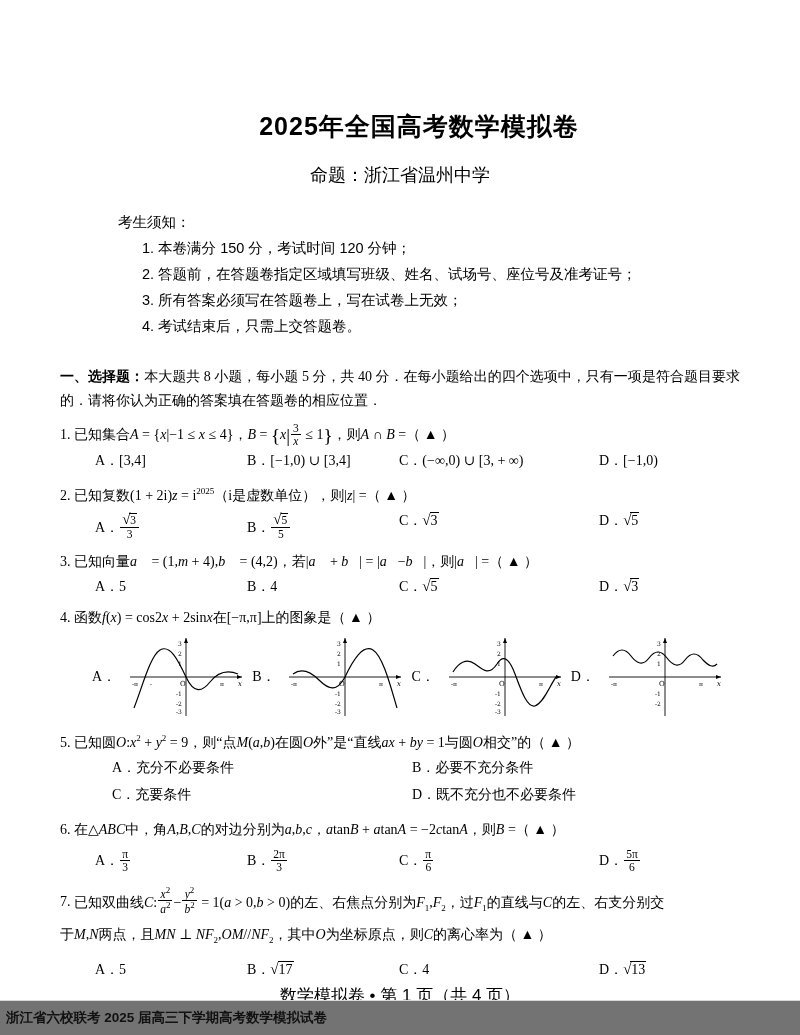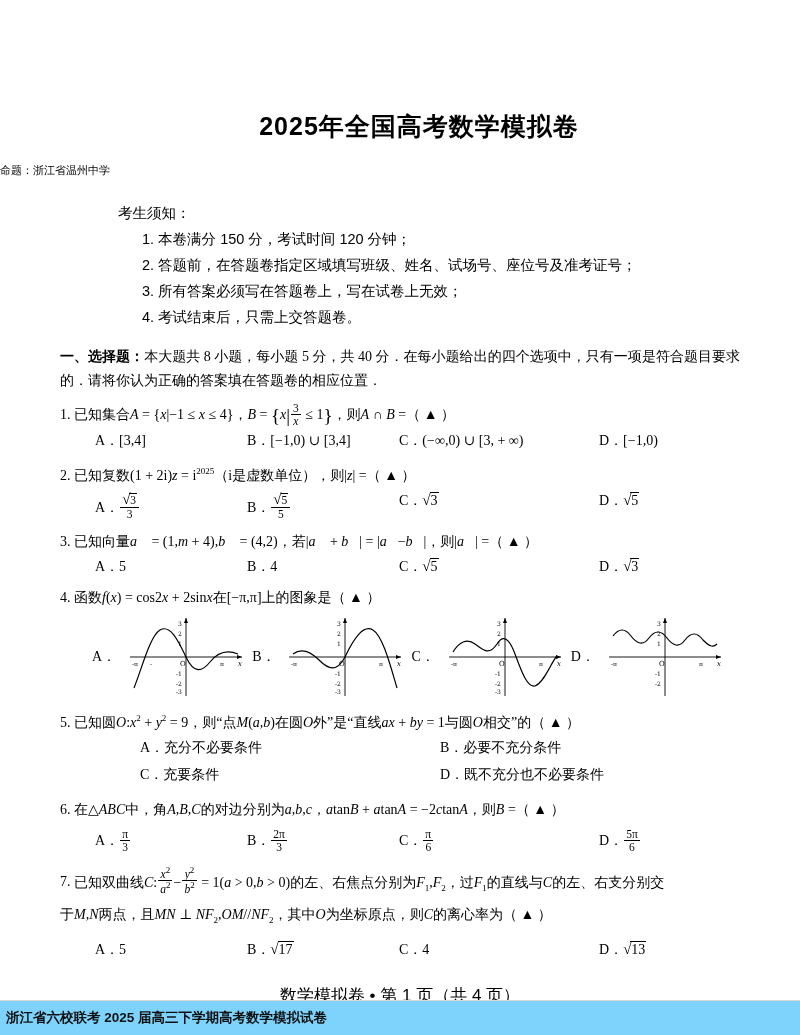--- a/index.html
+++ b/index.html
@@ -26,36 +26,37 @@
   .title{
     text-align:center;
     font-family:"Liberation Sans","DejaVu Sans",sans-serif;
     font-weight:bold;
     font-size:25px;
     letter-spacing:1px;
     margin-top:110px;
     padding-left:38px;
   }
   .subtitle{
+    text-align:center;
     font-family:Liberation Serif, serif;
-    font-size:11px;
+    font-size:18px;
     margin-top:20px;
   }
   .notice{
     margin-top:22px;
     padding-left:118px;
     font-family:"Liberation Sans","DejaVu Sans",sans-serif;
     font-size:14.5px;
     line-height:26px;
   }
   .notice .nhead{margin-left:-0px;font-weight:normal;}
   .notice ol{margin:0;padding:0;list-style:none;}
   .notice li{margin-left:24px;}
   .sec{
-    margin-top:15px;
+    margin-top:26px;
     padding:0 60px 0 60px;
     font-size:14px;
     line-height:24px;
     text-align:justify;
   }
   .sec b{font-weight:bold;}
   .q{
     padding:0 36px 0 60px;
     font-size:14px;
     line-height:25px;
@@ -63,21 +64,21 @@
   }
   .opts{
     display:flex;
     padding:0 60px 0 95px;
     font-size:14px;
     margin-top:4px;
   }
   .opts .o{flex:0 0 auto;}
   .opts.w4 .o{width:152px;}
   .opts.w2 .o{width:300px;}
-  .opts.ind{padding-left:112px;justify-content:flex-end;}
+  .opts.ind{padding-left:112px;}
   .frac{
     display:inline-block;
     vertical-align:-0.55em;
     text-align:center;
     font-size:11.5px;
     line-height:1.05;
     margin:0 1px;
   }
   .frac .n{display:block;border-bottom:1px solid #000;padding:0 2px;}
   .frac .d{display:block;padding:0 2px;}
@@ -101,21 +102,21 @@
     top:984px;
     width:800px;
     text-align:center;
     font-family:"Liberation Sans","DejaVu Sans",sans-serif;
     font-size:17px;
   }
   .bottombar{
     position:absolute;
     left:0;top:1000px;
     width:800px;height:35px;
-    background:#7dd3fc;
+    background:#737373;
     border-top:1px solid #d8d8d8;
   }
   .bottombar .cap{
     position:absolute;
     left:6px;top:8px;
     font-family:"Liberation Sans","DejaVu Sans",sans-serif;
     font-size:13.5px;
     font-weight:bold;
     color:#111;
   }

